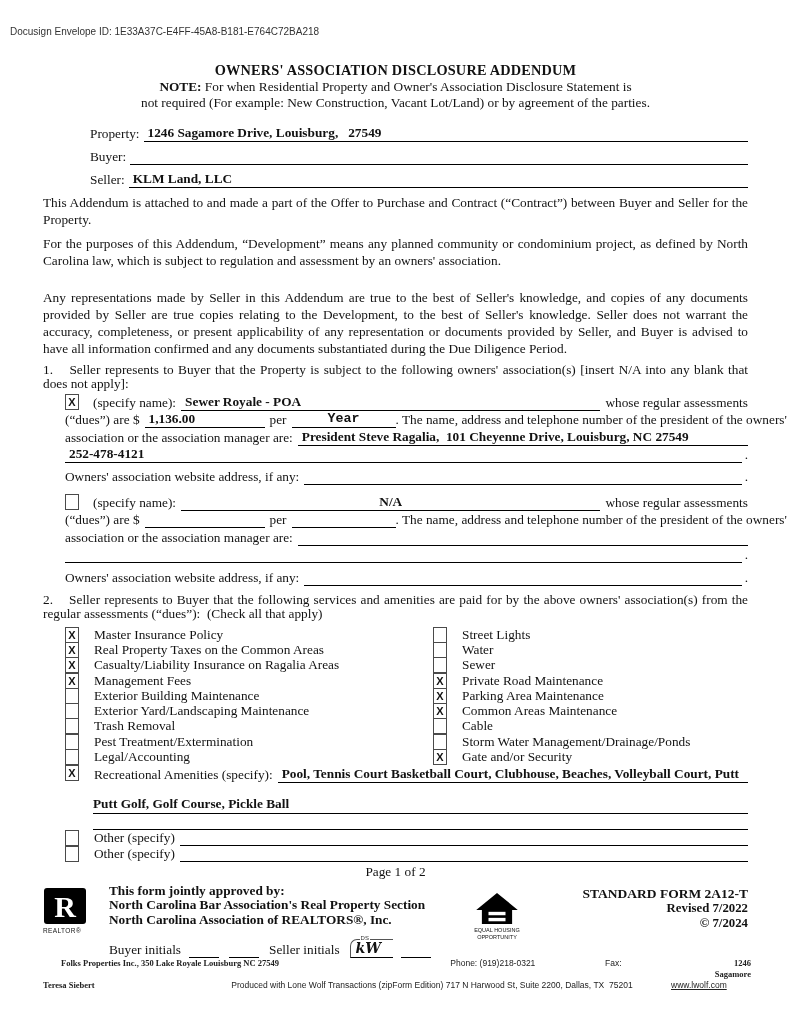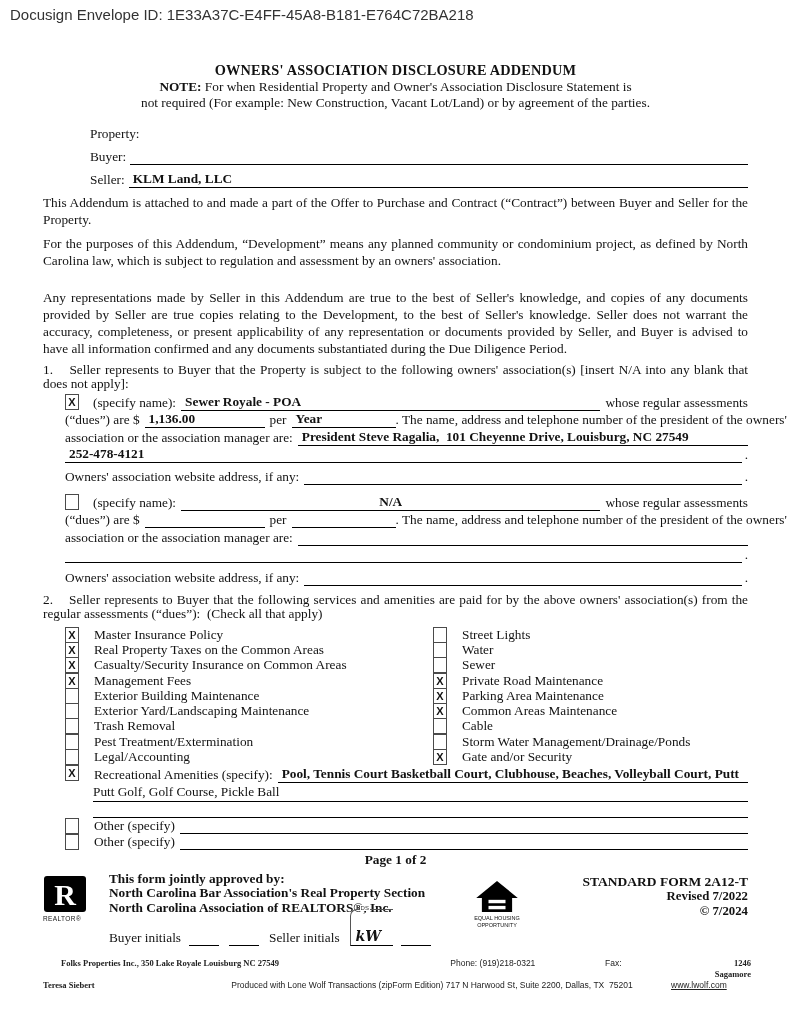--- a/index.html
+++ b/index.html
@@ -1,22 +1,22 @@
 <!DOCTYPE html>
 <html><head>
 <meta charset="utf-8">
 <style>
   html,body{margin:0;padding:0;background:#e8e8e8;}
   .page{
     width:791px;height:1024px;background:#ffffff;position:relative;
     font-family:"Liberation Serif", serif;font-size:13.3px;color:#121212;
     overflow:hidden;margin:0 auto;
   }
-  .ds-header{position:absolute;top:6px;left:10px;font-family:"Liberation Sans",sans-serif;
-    font-size:15px;color:#333;}
+  .ds-header{position:absolute;top:26px;left:10px;font-family:"Liberation Sans",sans-serif;
+    font-size:10px;color:#333;}
   .content{padding:0 43px;}
   .title{ text-align:center;font-weight:bold;font-size:14.3px;margin-top:62px;letter-spacing:.2px;}
   .note-line{text-align:center;line-height:16px;}
   .note-bold{font-weight:bold;}
   
   .fields{margin-top:13px;}
   .field-row{display:flex;align-items:flex-end;margin-top:5px;height:18px;margin-left:47px;}
   .field-label{white-space:nowrap;padding-right:4px;}
   .fill{flex:1;border-bottom:1.2px solid #000;font-weight:bold;padding:0 4px;min-height:16px;line-height:16px;}
   .fill.center{text-align:center;}
@@ -31,51 +31,51 @@
   .assoc{margin-left:22px;margin-top:2px;}
   .assoc.second{margin-top:8px;}
   .assoc-row{display:flex;align-items:flex-end;height:17.5px;line-height:17px;}
   .cb{display:inline-flex;width:12px;height:14px;border:1.4px solid #4a4a4a;align-items:center;
     justify-content:center;font-weight:bold;font-size:11px;font-family:"Liberation Sans",sans-serif;
     flex:0 0 auto;line-height:12px;}
   .assoc .cb{margin-right:14px;margin-bottom:1px;}
   .nowrap{white-space:nowrap;}
   .gap-r{padding-right:5px;} .gap-l{padding-left:5px;}
   .dues-fill{flex:0 0 112px;text-align:left;}
-  .per-fill{flex:0 0 96px;}
+  .per-fill{flex:0 0 96px;text-align:center;font-family:Liberation Mono, monospace;}
   .website-row{display:flex;align-items:flex-end;margin-left:22px;height:17px;margin-top:5px;}
   .website-row.w2{margin-top:6px;}
   .tail-dot{padding-left:3px;}
   
   .svc-cols{display:flex;margin-top:6px;}
   .svc-left{width:384px;}
   .svc-right{flex:1;}
   .svc-item{display:flex;align-items:center;height:15.3px;}
   .svc-item .cb{margin-right:15px;margin-left:22px;height:14px;}
   .svc-right .svc-item .cb{margin-left:6px;}
   .rec-row{display:flex;align-items:flex-end;height:18px;}
   .rec-row .cb{margin-right:15px;margin-left:22px;margin-bottom:2px;}
   .rec-label{font-weight:normal;padding-right:5px;white-space:nowrap;}
-  .rec-line2{margin-left:50px;border-bottom:1.2px solid #000;font-weight:normal;height:18px;line-height:18px;}
+  .rec-line2{margin-left:50px;border-bottom:1.2px solid #000;font-weight:bold;height:18px;line-height:18px;margin-top:12px;}
   .rec-blank{margin-left:50px;border-bottom:1.2px solid #000;height:15px;}
   .other-row{display:flex;align-items:flex-end;height:16px;}
   .other-row .cb{margin-right:15px;margin-left:22px;}
   .other-row .fill{font-weight:normal;}
-  .page-num{text-align:center;margin-top:2px;height:14px;font-weight:bold;}
+  .page-num{text-align:center;margin-top:2px;height:14px;}
   
   .footer{display:flex;margin-top:6px;}
   .realtor-block{width:58px;flex:0 0 auto;display:flex;flex-direction:column;align-items:flex-start;padding-top:3px;}
   .realtor-caption{font-size:6.5px;font-family:"Liberation Sans",sans-serif;letter-spacing:.4px;margin-top:2px;}
   .approvals{width:332px;padding-left:8px;}
   .approvals .t{font-weight:bold;line-height:14.5px;}
   .initials-row{display:flex;align-items:flex-end;margin-top:9px;height:22px;}
   .init-label{padding-right:8px;white-space:nowrap;}
   .init-blank{width:34px;margin-right:10px;}
   .ds-box{position:relative;display:inline-block;border-left:1.6px solid #555;border-top:1.6px solid #555;
-    border-bottom:1.2px solid #000;border-radius:7px 0 0 0;padding:18px 12px 0 5px;margin:0 8px 0 2px;text-align:center;}
+    border-bottom:1.2px solid #000;border-radius:7px 0 0 0;padding:0 12px 0 5px;margin:0 8px 0 2px;text-align:center;}
   .ds-tag{position:absolute;top:-5px;left:9px;font-size:6px;font-family:"Liberation Sans",sans-serif;
     background:#fff;padding:0 1px;color:#333;}
   .ds-initials{font-style:italic;font-weight:bold;font-size:14px;font-family:"DejaVu Serif",serif;}
   .eh-block{width:112px;flex:0 0 auto;display:flex;flex-direction:column;align-items:center;padding-top:8px;}
   .eh-caption{font-size:5.5px;font-family:"Liberation Sans",sans-serif;width:58px;text-align:center;line-height:1.25;margin-top:1px;}
   .form-info{flex:1;text-align:right;font-weight:bold;padding-top:2px;}
   .form-info .fn{font-size:13.5px;line-height:15px;}
   .form-info .rv{font-size:12.8px;line-height:15px;}
   
   .fine{position:absolute;left:43px;right:40px;top:958px;font-size:8.5px;
@@ -100,20 +100,21 @@
     <div class="title">OWNERS' ASSOCIATION DISCLOSURE ADDENDUM</div>
     <div class="note-line">
       <span class="note-bold">NOTE:</span>
       <span>For when Residential Property and Owner's Association Disclosure Statement is</span>
     </div>
     <div class="note-line">not required (For example: New Construction, Vacant Lot/Land) or by agreement of the parties.</div>
 
     <div class="fields">
       <div class="field-row">
         <span class="field-label">Property:</span>
+        <span class="fill">1246 Sagamore Drive, Louisburg,&nbsp;&nbsp; 27549</span>
       </div>
       <div class="field-row">
         <span class="field-label">Buyer:</span>
         <span class="fill"></span>
       </div>
       <div class="field-row">
         <span class="field-label">Seller:</span>
         <span class="fill">KLM Land, LLC</span>
       </div>
     </div>
@@ -195,21 +196,21 @@
         <div class="svc-item">
           <span class="cb">X</span>
           <span>Master Insurance Policy</span>
         </div>
         <div class="svc-item">
           <span class="cb">X</span>
           <span>Real Property Taxes on the Common Areas</span>
         </div>
         <div class="svc-item">
           <span class="cb">X</span>
-          <span>Casualty/Security Insurance on Common Areas</span>
+          <span>Casualty/Liability Insurance on Ragalia Areas</span>
         </div>
         <div class="svc-item">
           <span class="cb">X</span>
           <span>Management Fees</span>
         </div>
         <div class="svc-item">
           <span class="cb"></span>
           <span>Exterior Building Maintenance</span>
         </div>
         <div class="svc-item">

